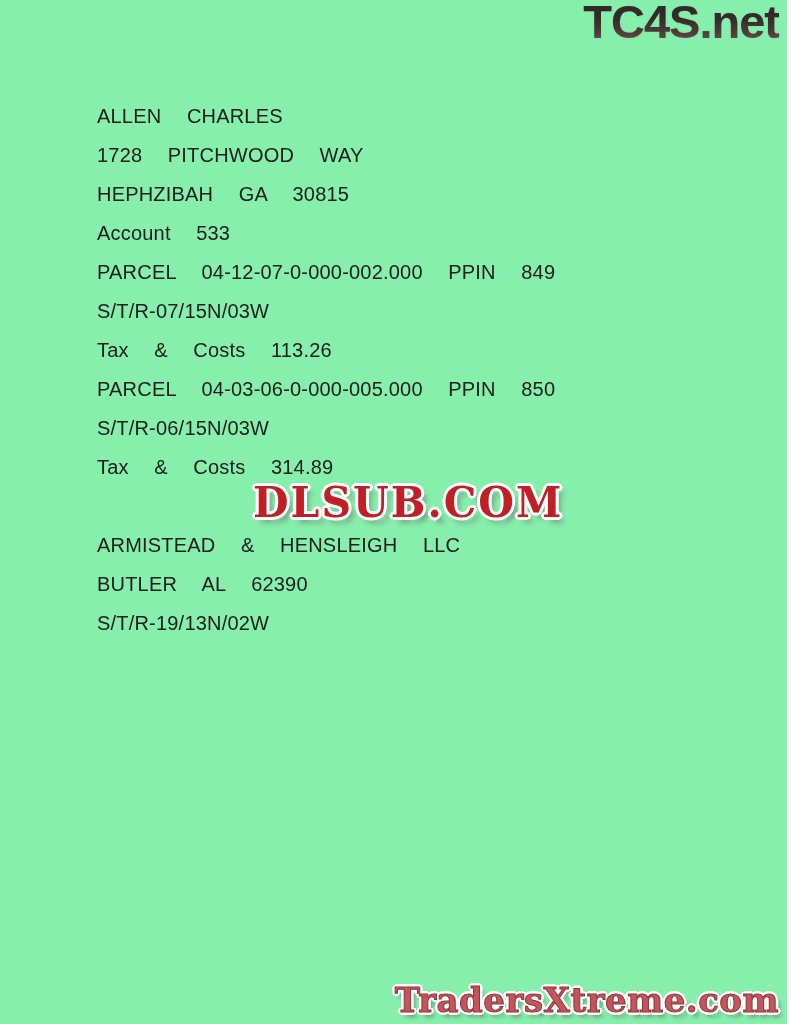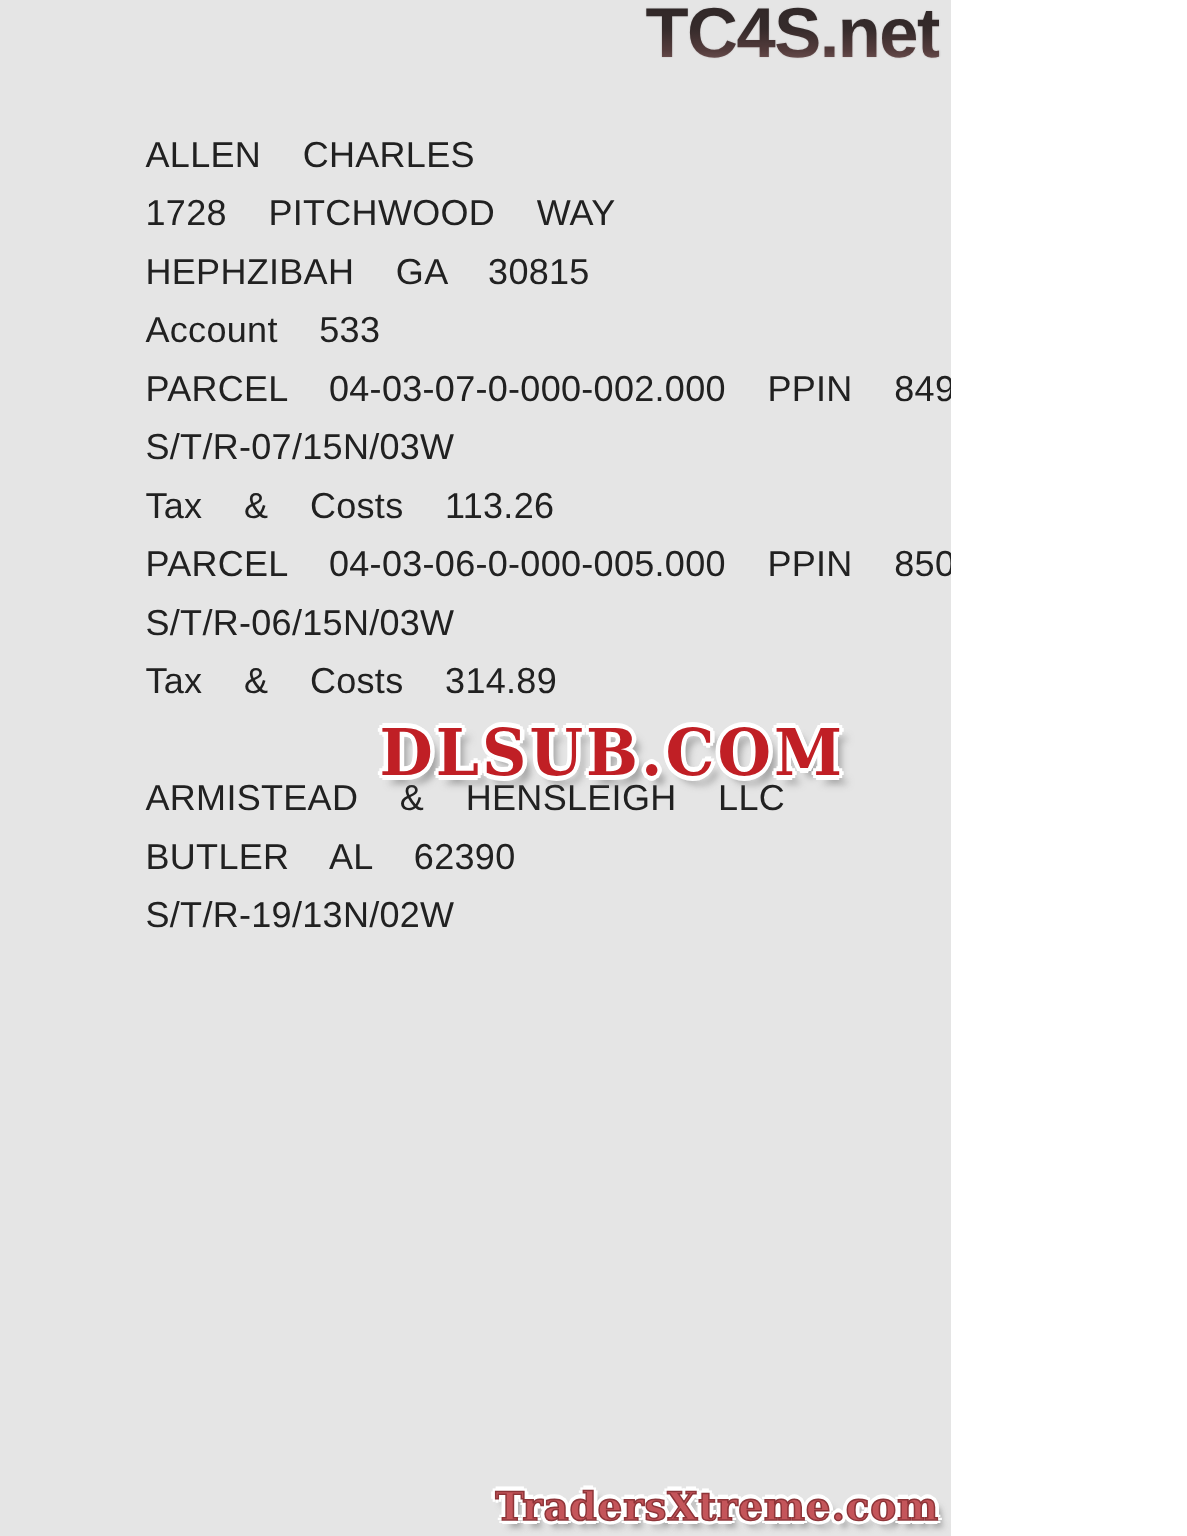--- a/index.html
+++ b/index.html
@@ -2,23 +2,23 @@
 <html><head>
 <meta charset="utf-8">
 <style>
   html, body {
     margin: 0;
     padding: 0;
     background: #ffffff;
   }
   .page {
     position: relative;
-    width: 634px;
+    width: 787px;
     height: 1024px;
-    background: #e5e5e5;
+    background: #86efac;
     overflow: hidden;
     font-family: "Liberation Sans", sans-serif;
   }
 
   
   .wm-top {
     position: absolute;
     top: -6px;
     right: 8px;
     font-family: "Liberation Sans", sans-serif;
@@ -29,22 +29,22 @@
     -webkit-background-clip: text;
     background-clip: text;
     color: transparent;
     text-shadow: 0 0 1px rgba(60,40,40,0.25);
   }
 
   
   .content {
     position: absolute;
     left: 97px;
-    top: 84px;
-    font-size: 24px;
+    top: 97px;
+    font-size: 20px;
     line-height: 39px;
     color: var(--body-text, #212121);
     word-spacing: 7px;
     letter-spacing: 0.2px;
   }
   .block { margin: 0 0 39px 0; }
   .line { white-space: pre; height: 39px; }
 
   
   .wm-mid {
@@ -65,21 +65,21 @@
        5px  6px 5px rgba(110,110,110,0.55);
   }
 
   
   .wm-bottom {
     position: absolute;
     right: 8px;
     bottom: 4px;
     font-family: "DejaVu Serif", serif;
     font-weight: bold;
-    font-size: 26px;
+    font-size: 34px;
     letter-spacing: 0.5px;
     color: var(--bottom-red, #c4555a);
     -webkit-text-stroke: 1px #8e3438;
     text-shadow:
       -2px -2px 0 #ffffff, 2px -2px 0 #ffffff,
       -2px  2px 0 #ffffff, 2px  2px 0 #ffffff,
       -3px  0   0 #ffffff, 3px  0   0 #ffffff,
        0   -3px 0 #ffffff, 0    3px 0 #ffffff,
        4px  5px 4px rgba(90,90,90,0.6);
   }
@@ -90,21 +90,21 @@
 <div class="page" style="--body-text: #212121; --watermark-red: #c01f25; --bottom-red: #c4555a;">
 
   <div class="wm-top">TC4S.net</div>
 
   <div class="content">
       <div class="block">
         <div class="line">ALLEN  CHARLES</div>
         <div class="line">1728  PITCHWOOD  WAY</div>
         <div class="line">HEPHZIBAH  GA  30815</div>
         <div class="line">Account  533</div>
-        <div class="line">PARCEL  04-03-07-0-000-002.000  PPIN  849</div>
+        <div class="line">PARCEL  04-12-07-0-000-002.000  PPIN  849</div>
         <div class="line">S/T/R-07/15N/03W</div>
         <div class="line">Tax  &amp;  Costs  113.26</div>
         <div class="line">PARCEL  04-03-06-0-000-005.000  PPIN  850</div>
         <div class="line">S/T/R-06/15N/03W</div>
         <div class="line">Tax  &amp;  Costs  314.89</div>
       </div>
       <div class="block">
         <div class="line">ARMISTEAD  &amp;  HENSLEIGH  LLC</div>
         <div class="line">BUTLER  AL  62390</div>
         <div class="line">S/T/R-19/13N/02W</div>

